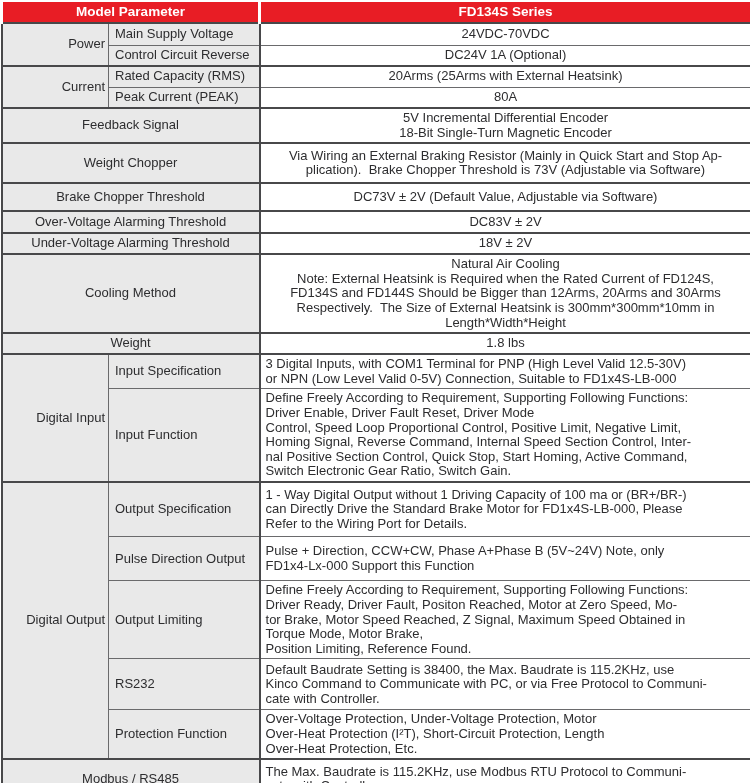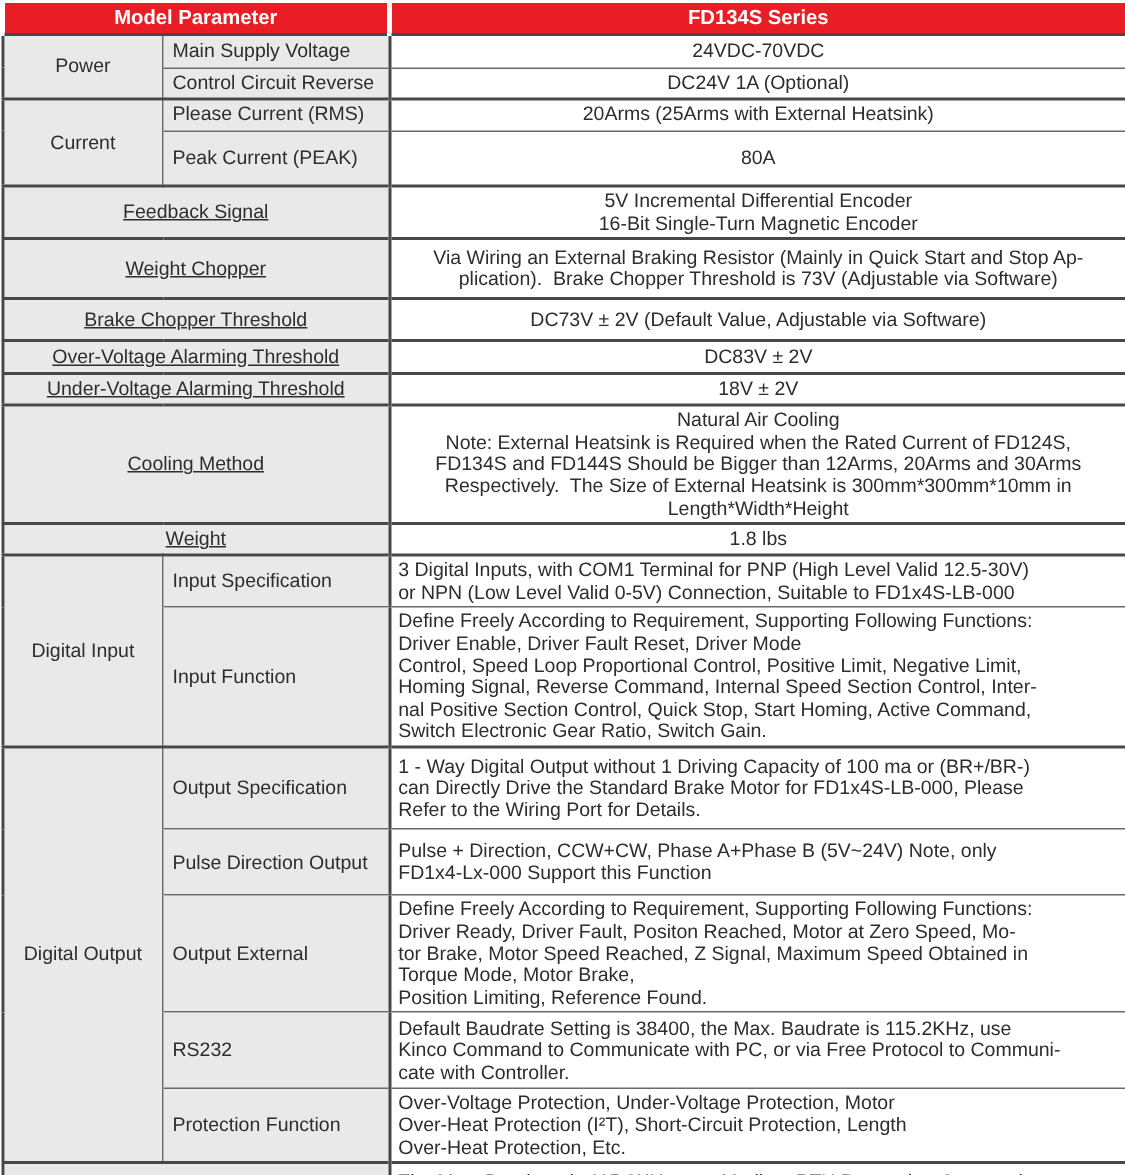--- a/index.html
+++ b/index.html
@@ -35,35 +35,34 @@
     font-size:13.5px;
     text-align:center;
     border-left:3px solid #ffffff;
     border-right:3px solid #ffffff;
     border-top:2px solid #ffffff;
     border-bottom:2px solid var(--border-dark);
     padding:2px 4px;
   }
   td.g{ 
     background:var(--label-bg);
-    text-align:center;
+    text-align:right;
     padding:1px 3px;
   }
   td.l{ 
     background:var(--label-bg);
     text-align:left;
     padding:1px 4px 1px 6px;
     border-left:1px solid var(--border-mid);
     margin-left:42px;
   }
   td.s{ 
     background:var(--label-bg);
     text-align:center;
     padding:1px 4px;
-    text-decoration:underline;
   }
   td.v{ 
     background:var(--value-bg);
     text-align:left;
     white-space:pre-wrap;
     padding:2px 6px 2px 5px;
     border-left:2px solid var(--border-dark);
   }
   td.v.c{text-align:center;padding:2px 4px;}
 </style>
@@ -88,32 +87,32 @@
     <td class="l">Main Supply Voltage</td>
     <td class="v c">24VDC-70VDC</td>
   </tr>
   <tr class="tn" style="height:21px">
     <td class="l">Control Circuit Reverse</td>
     <td class="v c">DC24V 1A (Optional)</td>
   </tr>
 
   <tr class="sec" style="height:21px">
     <td class="g" rowspan="2">Current</td>
-    <td class="l">Please Current (RMS)</td>
+    <td class="l">Rated Capacity (RMS)</td>
     <td class="v c">20Arms (25Arms with External Heatsink)</td>
   </tr>
-  <tr class="tn" style="height:37px">
+  <tr class="tn" style="height:21px">
     <td class="l">Peak Current (PEAK)</td>
     <td class="v c">80A</td>
   </tr>
 
   <tr class="sec" style="height:33px">
     <td class="s" colspan="2">Feedback Signal</td>
     <td class="v c">5V Incremental Differential Encoder
-16-Bit Single-Turn Magnetic Encoder</td>
+18-Bit Single-Turn Magnetic Encoder</td>
   </tr>
 
   <tr class="sec" style="height:40px">
     <td class="s" colspan="2">Weight Chopper</td>
     <td class="v c">Via Wiring an External Braking Resistor (Mainly in Quick Start and Stop Ap-
 plication).  Brake Chopper Threshold is 73V (Adjustable via Software)</td>
   </tr>
 
   <tr class="sec" style="height:28px">
     <td class="s" colspan="2">Brake Chopper Threshold</td>
@@ -166,21 +165,21 @@
     <td class="v">1 - Way Digital Output without 1 Driving Capacity of 100 ma or (BR+/BR-)
 can Directly Drive the Standard Brake Motor for FD1x4S-LB-000, Please
 Refer to the Wiring Port for Details.</td>
   </tr>
   <tr class="tn" style="height:44px">
     <td class="l">Pulse Direction Output</td>
     <td class="v">Pulse + Direction, CCW+CW, Phase A+Phase B (5V~24V) Note, only
 FD1x4-Lx-000 Support this Function</td>
   </tr>
   <tr class="tn" style="height:78px">
-    <td class="l">Output External</td>
+    <td class="l">Output Limiting</td>
     <td class="v">Define Freely According to Requirement, Supporting Following Functions:
 Driver Ready, Driver Fault, Positon Reached, Motor at Zero Speed, Mo-
 tor Brake, Motor Speed Reached, Z Signal, Maximum Speed Obtained in
 Torque Mode, Motor Brake,
 Position Limiting, Reference Found.</td>
   </tr>
   <tr class="tn" style="height:51px">
     <td class="l">RS232</td>
     <td class="v">Default Baudrate Setting is 38400, the Max. Baudrate is 115.2KHz, use
 Kinco Command to Communicate with PC, or via Free Protocol to Communi-

